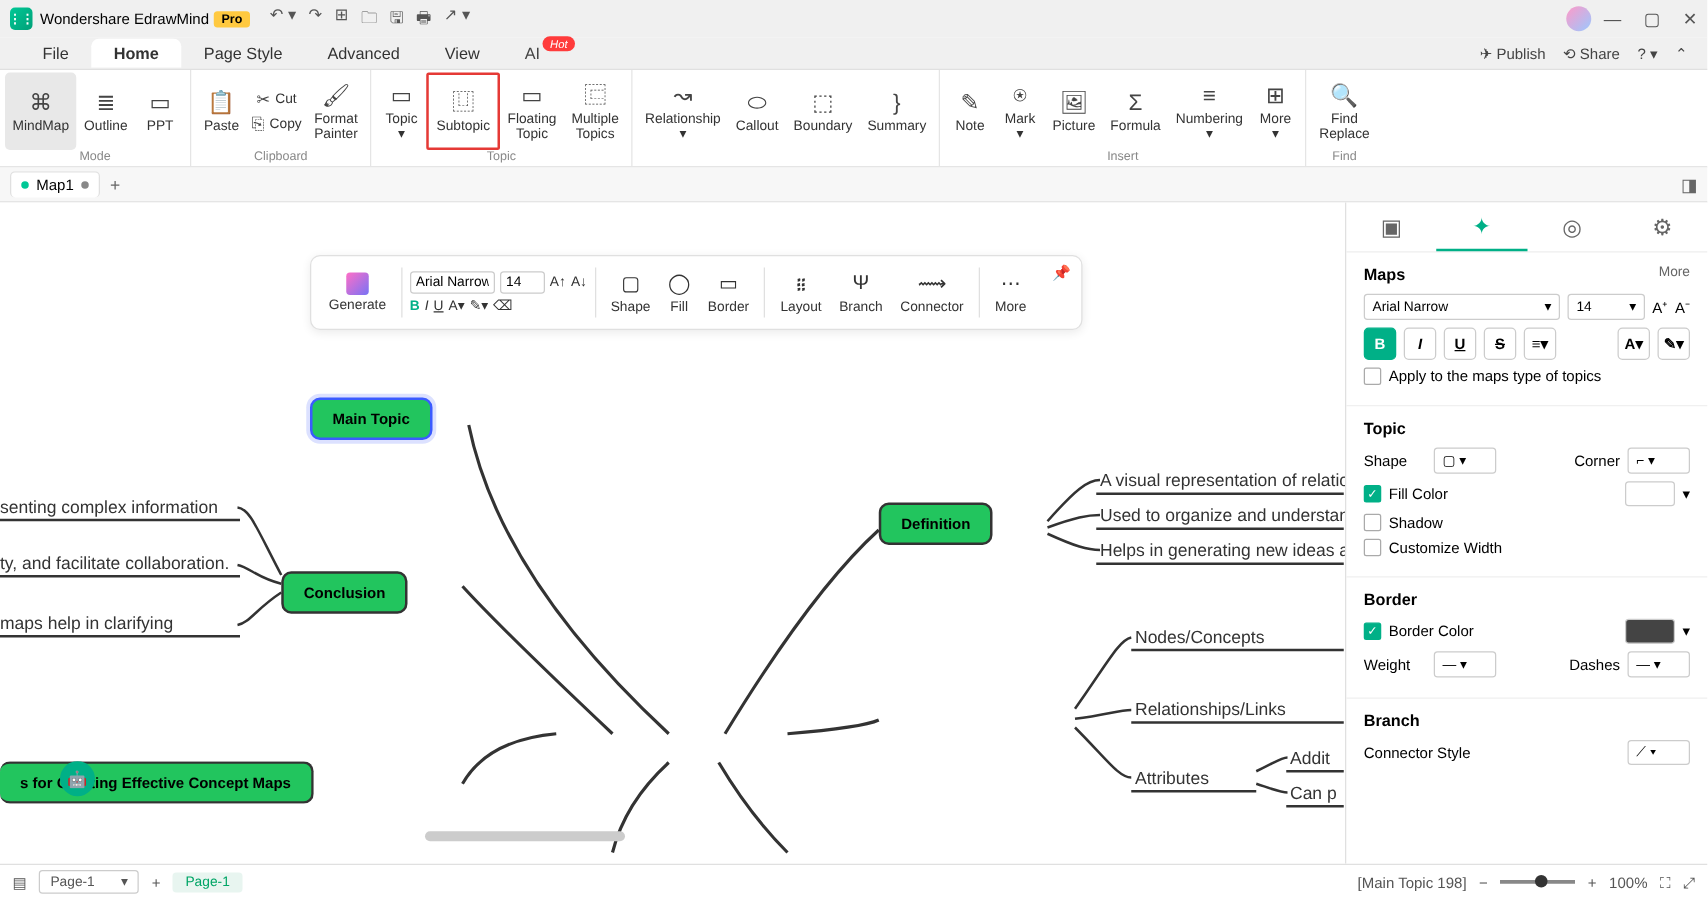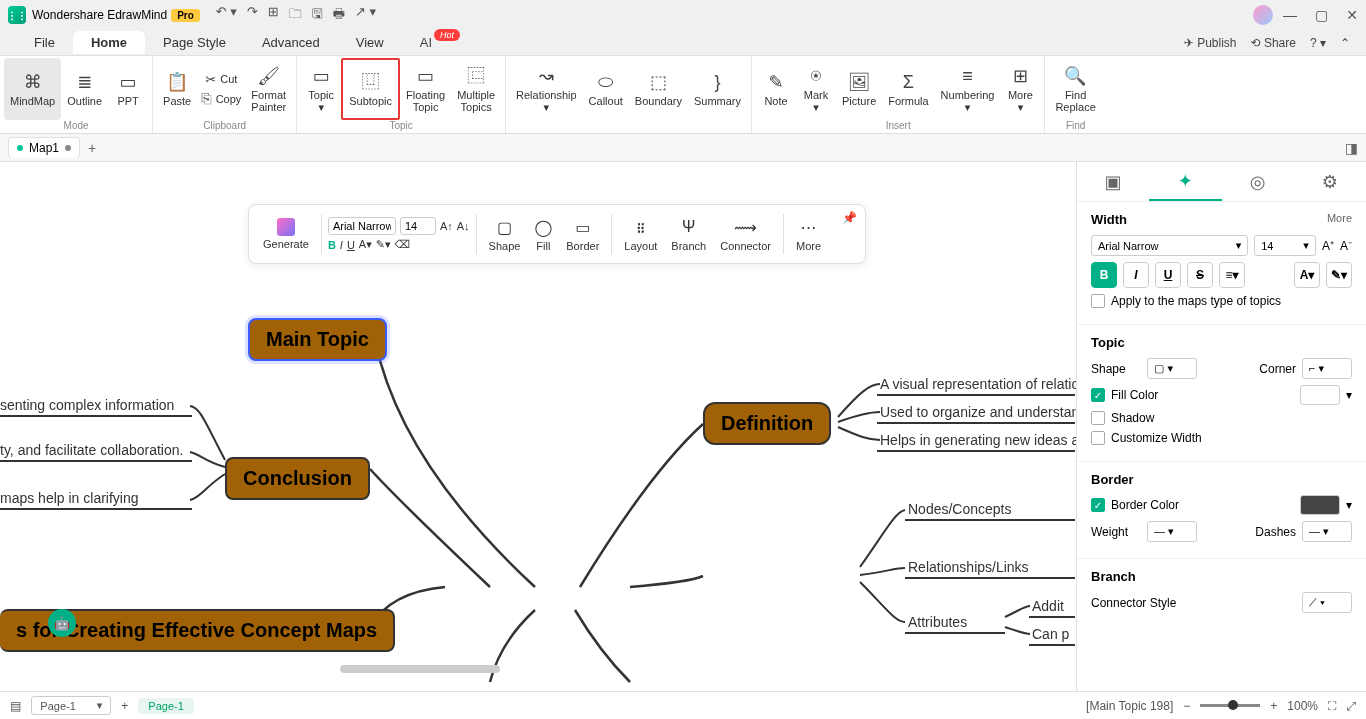--- a/index.html
+++ b/index.html
@@ -59,21 +59,21 @@
 .ft-item { display:flex; flex-direction:column; align-items:center; padding: 2px 6px; cursor:pointer; gap:2px; }
 .ft-item .icon { font-size:16px; height:22px; display:flex;align-items:center; }
 .ft-sep { width:1px; height:40px; background:#e0e0e0; margin: 0 4px; }
 .ft-fontsel { border:1px solid #ccc; border-radius:3px; padding:2px 4px; font-size:11px; width:68px; }
 .ft-sizesel { border:1px solid #ccc; border-radius:3px; padding:2px 4px; font-size:11px; width:36px; }
 .ft-row { display:flex; gap:4px; align-items:center; }
 .ft-stack { display:flex; flex-direction:column; gap:3px; }
 .ft-pin { position:absolute; top:6px; right:8px; color:#bbb; font-size:12px; }
 
 
-.node { position:absolute; border:2px solid #333; border-radius:8px; background:#a16207; padding:8px 16px; font-weight:bold; font-size:20px; white-space:nowrap; }
+.node { position:absolute; border:2px solid #333; border-radius:8px; background:#22c55e; padding:8px 16px; font-weight:bold; font-size:12px; white-space:nowrap; }
 .node.center { background:#00a566; color:#fff; border:none; border-radius:26px; font-size:22px; padding: 18px 28px; }
 .node.selected { border:2px solid #3b5bff; box-shadow: 0 0 0 3px rgba(59,91,255,0.18); }
 .leaf { position:absolute; font-size:14px; color:#333; white-space:nowrap; }
 .leafline { position:absolute; height:2px; background:#333; }
 
 svg.connectors { position:absolute; top:0; left:0; width:100%; height:100%; pointer-events:none; }
 
 
 .sp-tabs { height: 40px; display:flex; border-bottom:1px solid #eee; }
 .sp-tab { flex:1; display:flex; align-items:center; justify-content:center; font-size:18px; color:#666; cursor:pointer; }
@@ -353,21 +353,21 @@
       <path d="M 860 420 C 885 445 895 460 905 460" stroke="#333" stroke-width="2" fill="none"></path>
       <path d="M 1005 455 C 1020 448 1025 444 1030 444" stroke="#333" stroke-width="2" fill="none"></path>
       <path d="M 1005 465 C 1020 470 1025 472 1030 472" stroke="#333" stroke-width="2" fill="none"></path>
       <path d="M 225 298 C 205 260 200 245 190 244" stroke="#333" stroke-width="2" fill="none"></path>
       <path d="M 225 305 C 205 300 200 292 190 290" stroke="#333" stroke-width="2" fill="none"></path>
       <path d="M 225 312 C 205 325 200 336 190 338" stroke="#333" stroke-width="2" fill="none"></path>
     </svg>
 
     <div class="node selected" style="top:156px; left:248px;"><span>Main Topic</span></div>
     <div class="node" style="top:295px; left:225px;"><span>Conclusion</span></div>
-    <div class="node" style="top:240px; left:703px;border-radius:12px;"><span>Definition</span></div>
+    <div class="node" style="top:240px; left:703px;"><span>Definition</span></div>
     <div class="node" style="top:447px; left:0px; border-radius:8px;border-left:none;"><span>s for Creating Effective Concept Maps</span></div>
 
     <div class="chat-fab">🤖</div>
 
     <div class="leaf" style="top:214px; left:880px;">A visual representation of relatio</div>
     <div class="leafline" style="top:232px; left:877px; width:198px;"></div>
     <div class="leaf" style="top:242px; left:880px;">Used to organize and understan</div>
     <div class="leafline" style="top:260px; left:877px; width:198px;"></div>
     <div class="leaf" style="top:270px; left:880px;">Helps in generating new ideas a</div>
     <div class="leafline" style="top:288px; left:877px; width:198px;"></div>
@@ -396,21 +396,21 @@
   <div class="sidepanel">
     <div class="sp-tabs">
       <div class="sp-tab">▣</div>
       <div class="sp-tab active">✦</div>
       <div class="sp-tab">◎</div>
       <div class="sp-tab">⚙</div>
     </div>
 
     <div class="sp-section">
       <div class="sp-head">
-          <span>Width</span>
+          <span>Maps</span>
           <span class="more">More</span>
         </div>
       <div class="sp-row">
         <div class="sp-sel" style="flex:3;">
             <span>Arial Narrow</span>
             <span>▾</span>
           </div>
         <div class="sp-sel" style="flex:1;">
             <span>14</span>
             <span>▾</span>

